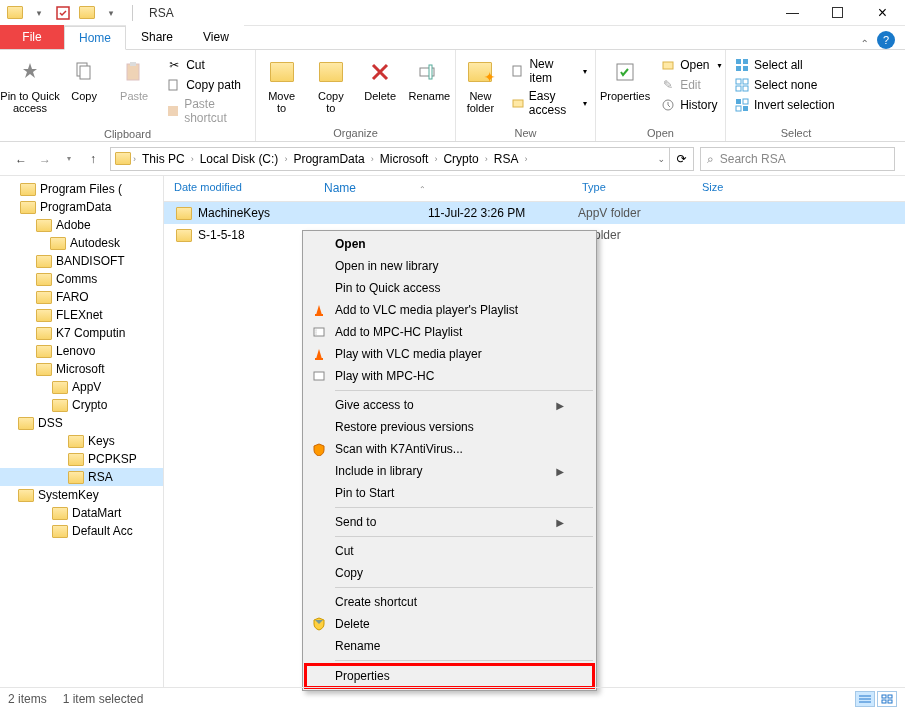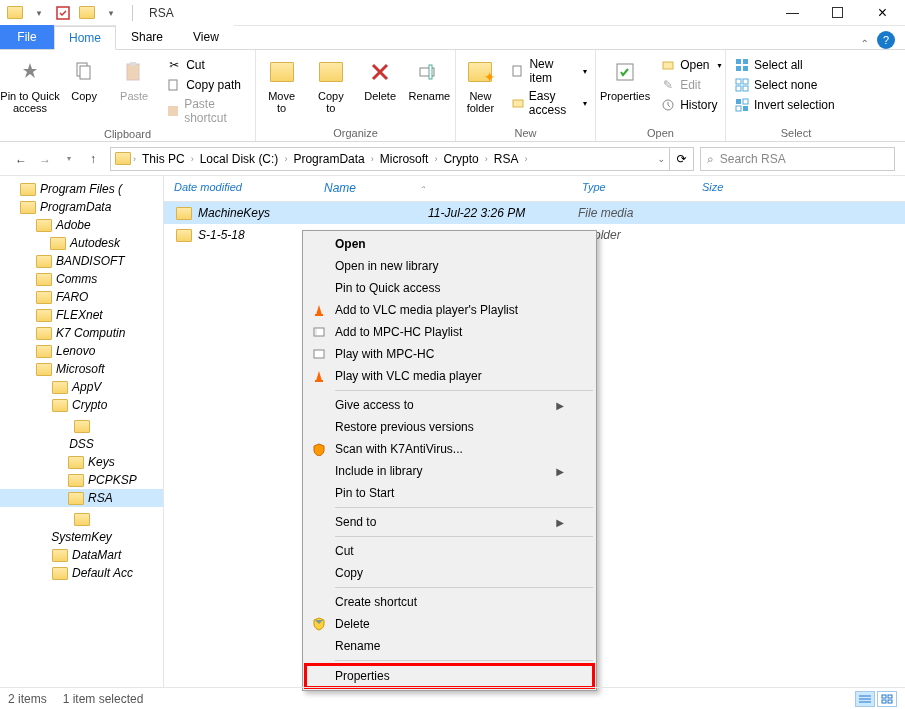--- a/index.html
+++ b/index.html
@@ -8,21 +8,21 @@
 
 .titlebar { height: 26px; display: flex; align-items: center; background: #fff; border-bottom: 1px solid #e5e5e5; }
 .titlebar .qat { display: flex; align-items: center; gap: 2px; padding: 0 4px; }
 .titlebar .qat span { width: 22px; height: 22px; display: flex; align-items: center; justify-content: center; }
 .titlebar .title { margin-left: 10px; color: #333; }
 .titlebar .win-controls { margin-left: auto; display: flex; }
 .titlebar .win-controls span { width: 45px; height: 26px; display: flex; align-items: center; justify-content: center; font-size: 13px; }
 
 
 .tabs { height: 24px; display: flex; align-items: flex-end; background: #fff; border-bottom: 1px solid #dadada; }
-.tab-file { background: #3b82f6; color: #fff; width: 54px; height: 24px; display: flex; align-items: center; justify-content: center; }
+.tab-file { background: #ef4444; color: #fff; width: 64px; height: 24px; display: flex; align-items: center; justify-content: center; }
 .tab { height: 24px; padding: 0 14px; display: flex; align-items: center; background: #fff; border: 1px solid transparent; }
 .tab.active { border: 1px solid #dadada; border-bottom: 1px solid #fff; margin-bottom: -1px; color: #1979ca; }
 .help-btn { margin-left: auto; margin-right: 10px; width: 18px; height: 18px; border-radius: 50%; background: #1979ca; color: #fff; display: flex; align-items: center; justify-content: center; font-size: 11px; }
 
 
 .ribbon { height: 92px; display: flex; background: #fff; border-bottom: 1px solid #dadada; }
 .group { display: flex; flex-direction: column; border-right: 1px solid #e5e5e5; padding: 2px 4px 0; }
 .group-body { display: flex; flex: 1; align-items: flex-start; gap: 6px; }
 .group-label { text-align: center; font-size: 11px; color: #666; padding: 2px 0; }
 .big-btn { display: flex; flex-direction: column; align-items: center; justify-content: center; width: 52px; padding-top: 4px; }
@@ -36,21 +36,21 @@
 .navbar { height: 34px; display: flex; align-items: center; gap: 6px; padding: 0 10px; border-bottom: 1px solid #e5e5e5; }
 .nav-arrows span { width: 22px; height: 22px; display: flex; align-items: center; justify-content: center; color: #888; }
 .nav-arrows span.enabled { color: #333; }
 .breadcrumb { flex: 1; display: flex; align-items: center; gap: 2px; border: 1px solid #ccc; height: 24px; padding: 0 4px; }
 .breadcrumb .crumb { padding: 0 4px; }
 .breadcrumb .sep { color: #888; font-size: 9px; }
 .refresh { width: 24px; height: 24px; border: 1px solid #ccc; border-left: none; display: flex; align-items: center; justify-content: center; }
 .search { width: 195px; height: 24px; border: 1px solid #ccc; display: flex; align-items: center; padding: 0 6px; color: #888; gap: 6px; }
 
 
-.main { display: flex; height: calc(709px - 26px - 24px - 92px - 34px - 22px); font-style: italic; }
+.main { display: flex; height: calc(709px - 26px - 24px - 92px - 34px - 22px); }
 .tree { width: 164px; border-right: 1px solid #e5e5e5; overflow: hidden; padding-top: 4px; }
 .tree-item { display: flex; align-items: center; gap: 4px; padding: 2px 4px; white-space: nowrap; }
 .tree-item.selected { background: #cce8ff; }
 .folder-ic { width: 16px; height: 13px; background: linear-gradient(#ffe9a6, #f8d46b); border: 1px solid #dcb34a; border-radius: 1px; flex-shrink: 0; }
 .tree .expand { width: 10px; color: #888; font-size: 9px; text-align: center; flex-shrink: 0; }
 
 .filelist { flex: 1; position: relative; }
 .cols { display: flex; border-bottom: 1px solid #e5e5e5; height: 26px; }
 .col { padding: 5px 10px; color: #1979ca; font-size: 11px; border-right: 1px solid transparent; }
 .col-name { width: 258px; }
@@ -428,41 +428,41 @@
       <div class="tree-item" style="padding-left: 38px;">
         <span class="expand"></span>
         <div class="folder-ic"></div>
         <span>AppV</span>
       </div>
       <div class="tree-item" style="padding-left: 38px;">
         <span class="expand"></span>
         <div class="folder-ic"></div>
         <span>Crypto</span>
       </div>
-      <div class="tree-item" style=" flex-direction: column;">
+      <div class="tree-item" style="">
         <span class="expand"></span>
         <div class="folder-ic"></div>
         <span>DSS</span>
       </div>
       <div class="tree-item" style="padding-left: 54px;">
         <span class="expand"></span>
         <div class="folder-ic"></div>
         <span>Keys</span>
       </div>
       <div class="tree-item" style="padding-left: 54px;">
         <span class="expand"></span>
         <div class="folder-ic"></div>
         <span>PCPKSP</span>
       </div>
       <div class="tree-item selected" style="padding-left: 54px;">
         <span class="expand"></span>
         <div class="folder-ic"></div>
         <span>RSA</span>
       </div>
-      <div class="tree-item" style=" flex-direction: column;">
+      <div class="tree-item" style="">
         <span class="expand"></span>
         <div class="folder-ic"></div>
         <span>SystemKey</span>
       </div>
       <div class="tree-item" style="padding-left: 38px;">
         <span class="expand"></span>
         <div class="folder-ic"></div>
         <span>DataMart</span>
       </div>
       <div class="tree-item" style="padding-left: 38px;">
@@ -478,21 +478,21 @@
       <div class="col col-type">Type</div>
       <div class="col col-size">Size</div>
     </div>
     <div id="rows">
         <div class="row selected">
           <div class="cell name">
             <div class="folder-ic"></div>
             <span>MachineKeys</span>
           </div>
           <div class="cell date">11-Jul-22 3:26 PM</div>
-          <div class="cell type">File media</div>
+          <div class="cell type">AppV folder</div>
         </div>
         <div class="row">
           <div class="cell name">
             <div class="folder-ic"></div>
             <span>S-1-5-18</span>
           </div>
           <div class="cell date"></div>
           <div class="cell type">le folder</div>
         </div>
       </div>
@@ -525,33 +525,33 @@
           <circle cx="4" cy="5" r="0.5" fill="#888"></circle>
           <circle cx="4" cy="7" r="0.5" fill="#888"></circle>
           <circle cx="4" cy="9" r="0.5" fill="#888"></circle>
         </svg>
       </div>
       <span>Add to MPC-HC Playlist</span>
     </div>
   <div class="cm-item">
       <div class="cm-ic">
         <svg width="14" height="14">
-          <rect x="2" y="3" width="10" height="8" fill="#fff" stroke="#888"></rect>
-        </svg>
-      </div>
-      <span>Play with MPC-HC</span>
+          <path d="M7 2l3 10H4z" fill="#f60"></path>
+          <rect x="3" y="11" width="8" height="2" fill="#f60"></rect>
+        </svg>
+      </div>
+      <span>Play with VLC media player</span>
     </div>
   <div class="cm-item">
       <div class="cm-ic">
         <svg width="14" height="14">
-          <path d="M7 2l3 10H4z" fill="#f60"></path>
-          <rect x="3" y="11" width="8" height="2" fill="#f60"></rect>
-        </svg>
-      </div>
-      <span>Play with VLC media player</span>
+          <rect x="2" y="3" width="10" height="8" fill="#fff" stroke="#888"></rect>
+        </svg>
+      </div>
+      <span>Play with MPC-HC</span>
     </div>
   <div class="cm-sep"></div>
   <div class="cm-item">
       <span>Give access to</span>
       <span class="arrow">▶</span>
     </div>
   <div class="cm-item">
       <span>Restore previous versions</span>
     </div>
   <div class="cm-item">

